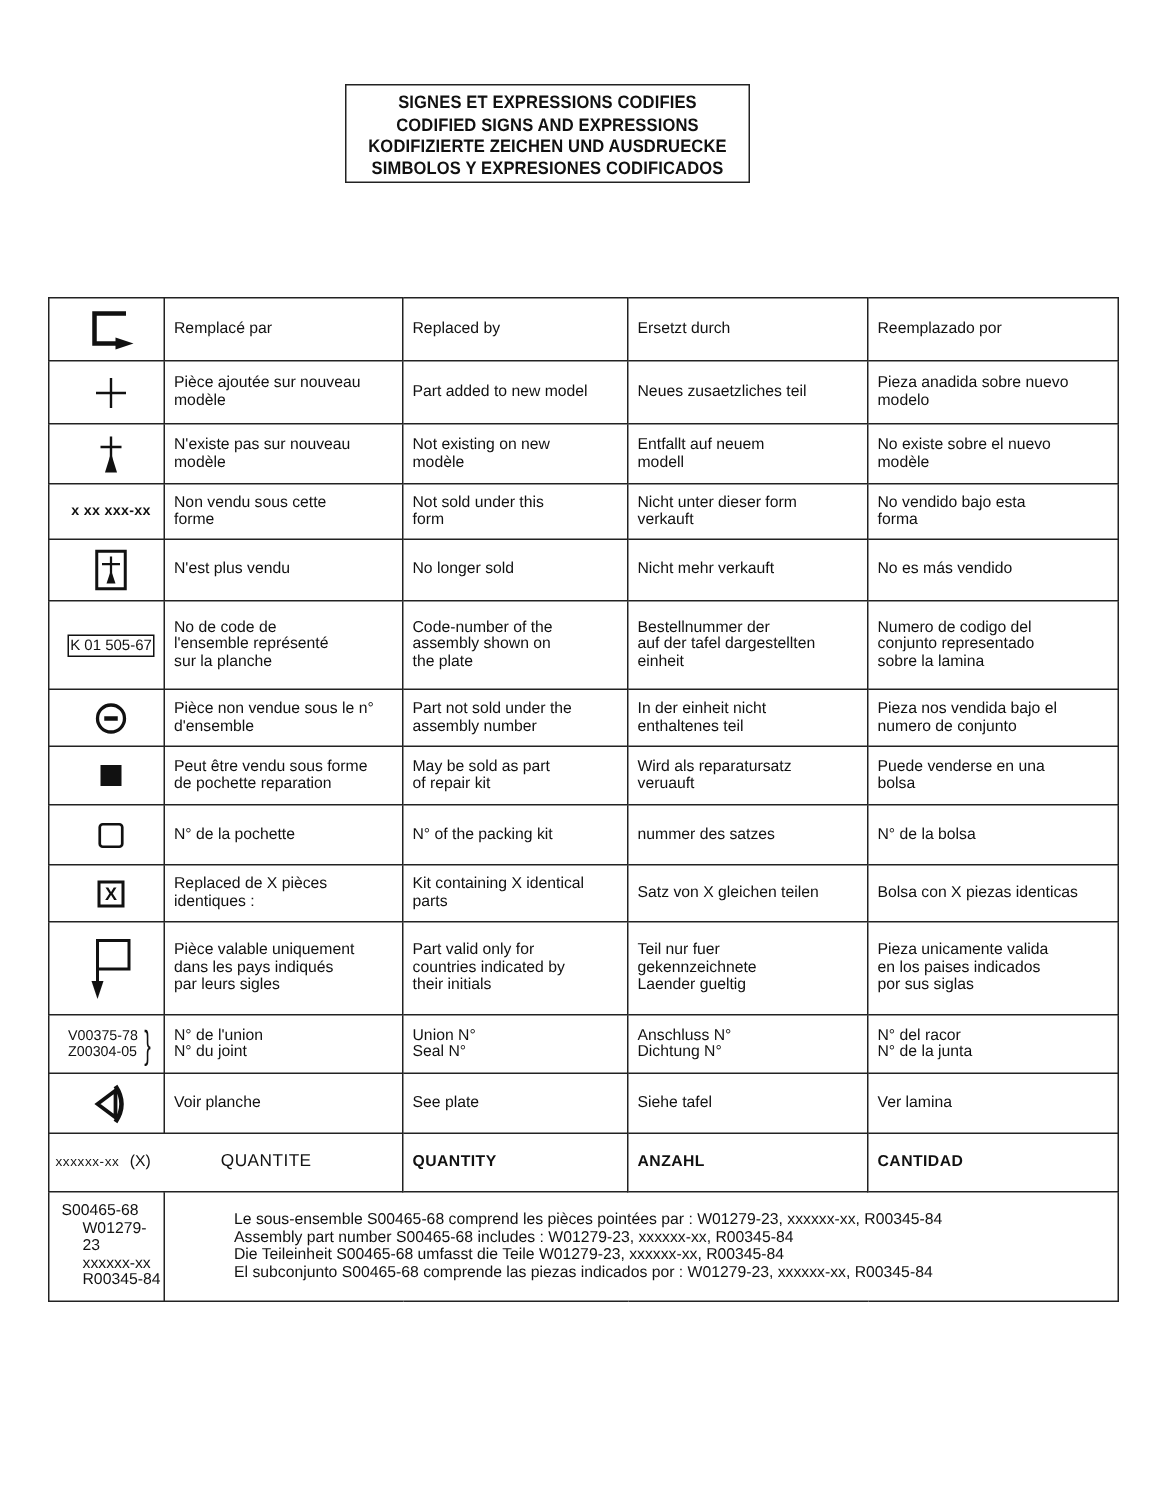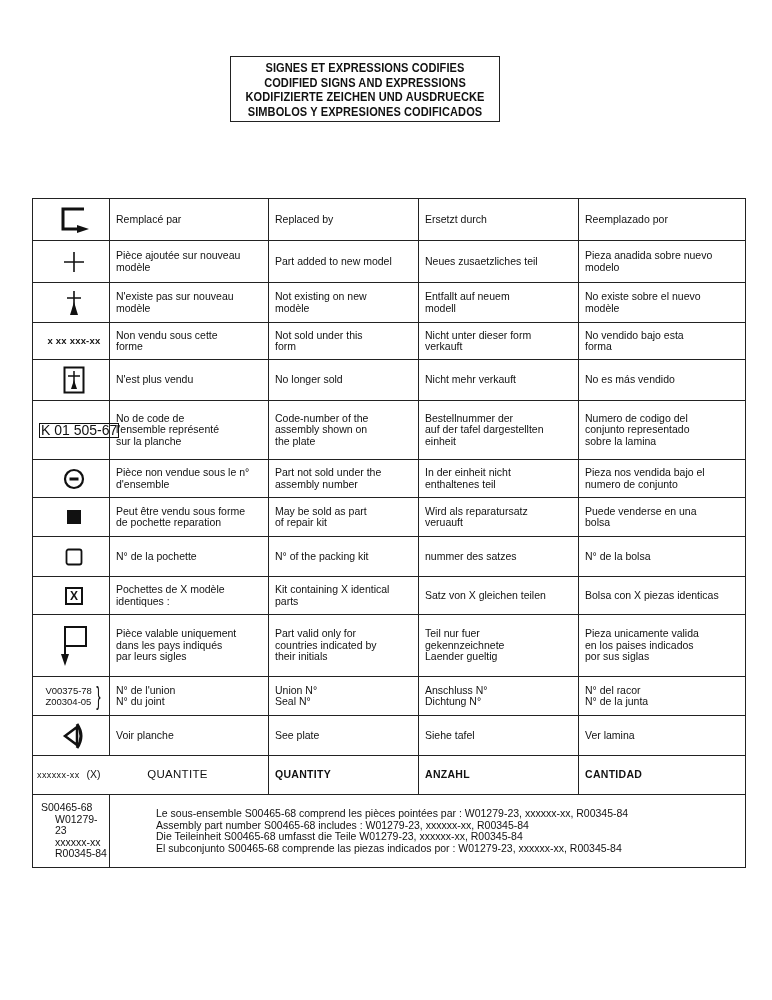--- a/index.html
+++ b/index.html
@@ -3,21 +3,21 @@
 <meta charset="utf-8">
 <style>
   html, body { margin:0; padding:0; background:#ffffff; }
   body { width:772px; height:1000px; position:relative; overflow:hidden; font-family:"Liberation Sans", sans-serif; color:#111; }
   .title-box { position:absolute; left:230px; top:56px; width:270px; height:66px; border:1.5px solid #222; box-sizing:border-box; text-align:center; padding-top:4px; }
   .title-line { font-family:"Liberation Sans", sans-serif; font-weight:bold; font-size:12px; line-height:14.5px; letter-spacing:0.1px; transform:scaleX(0.92); white-space:nowrap; }
   table.codes { position:absolute; left:32px; top:198px; width:713px; border-collapse:collapse; table-layout:fixed; }
   table.codes td { border:1.3px solid #222; font-size:10.5px; line-height:11.5px; padding:0 0 0 6px; vertical-align:middle; }
   td.sym { padding:0; text-align:center;border-radius:12px; }
   td.center { padding:0; font-size:11.5px; letter-spacing:0.3px;font-weight:bold; }
-  .code-box { display:inline-block; border:1.5px solid #111; font-size:14px; padding:0 1px; line-height:13px; white-space:nowrap; }
+  .code-box { display:inline-block; border:1.5px solid #111; font-size:10px; padding:0 1px; line-height:13px; white-space:nowrap; }
   .union-codes { display:inline-flex; align-items:center; font-size:9.5px; line-height:11px; text-align:left; }
   .brace { font-size:26px; font-weight:normal; line-height:20px; margin-left:2px; transform:scaleX(0.5); display:inline-block; }
   .qty-code { font-size:9px; letter-spacing:0.4px; }
   .footer-codes { font-size:9.5px; line-height:11.5px; text-align:left; padding-left:8px !important; }
   .footer-codes .ind { padding-left:14px; }
   .footer-text { font-size:10.5px; line-height:12px; padding-left:46px !important; }
   svg { display:block; margin:0 auto; }
 </style>
 </head>
 <body>
@@ -214,21 +214,21 @@
     <td>N° of the packing kit</td>
     <td>nummer des satzes</td>
     <td>N° de la bolsa</td>
   </tr>
 
   <tr style="height:38px">
     <td class="sym">
       <span style="display:inline-block;border:2px solid #111;width:14px;height:14px;line-height:14px;font-size:12px;font-weight:bold;text-align:center;">X</span>
     </td>
     <td>
-          <div>Pochettes de X modèle</div>
+          <div>Replaced de X pièces</div>
           <div>identiques :</div>
         </td>
     <td>
           <div>Kit containing X identical</div>
           <div>parts</div>
         </td>
     <td>Satz von X gleichen teilen</td>
     <td>Bolsa con X piezas identicas</td>
   </tr>
 

